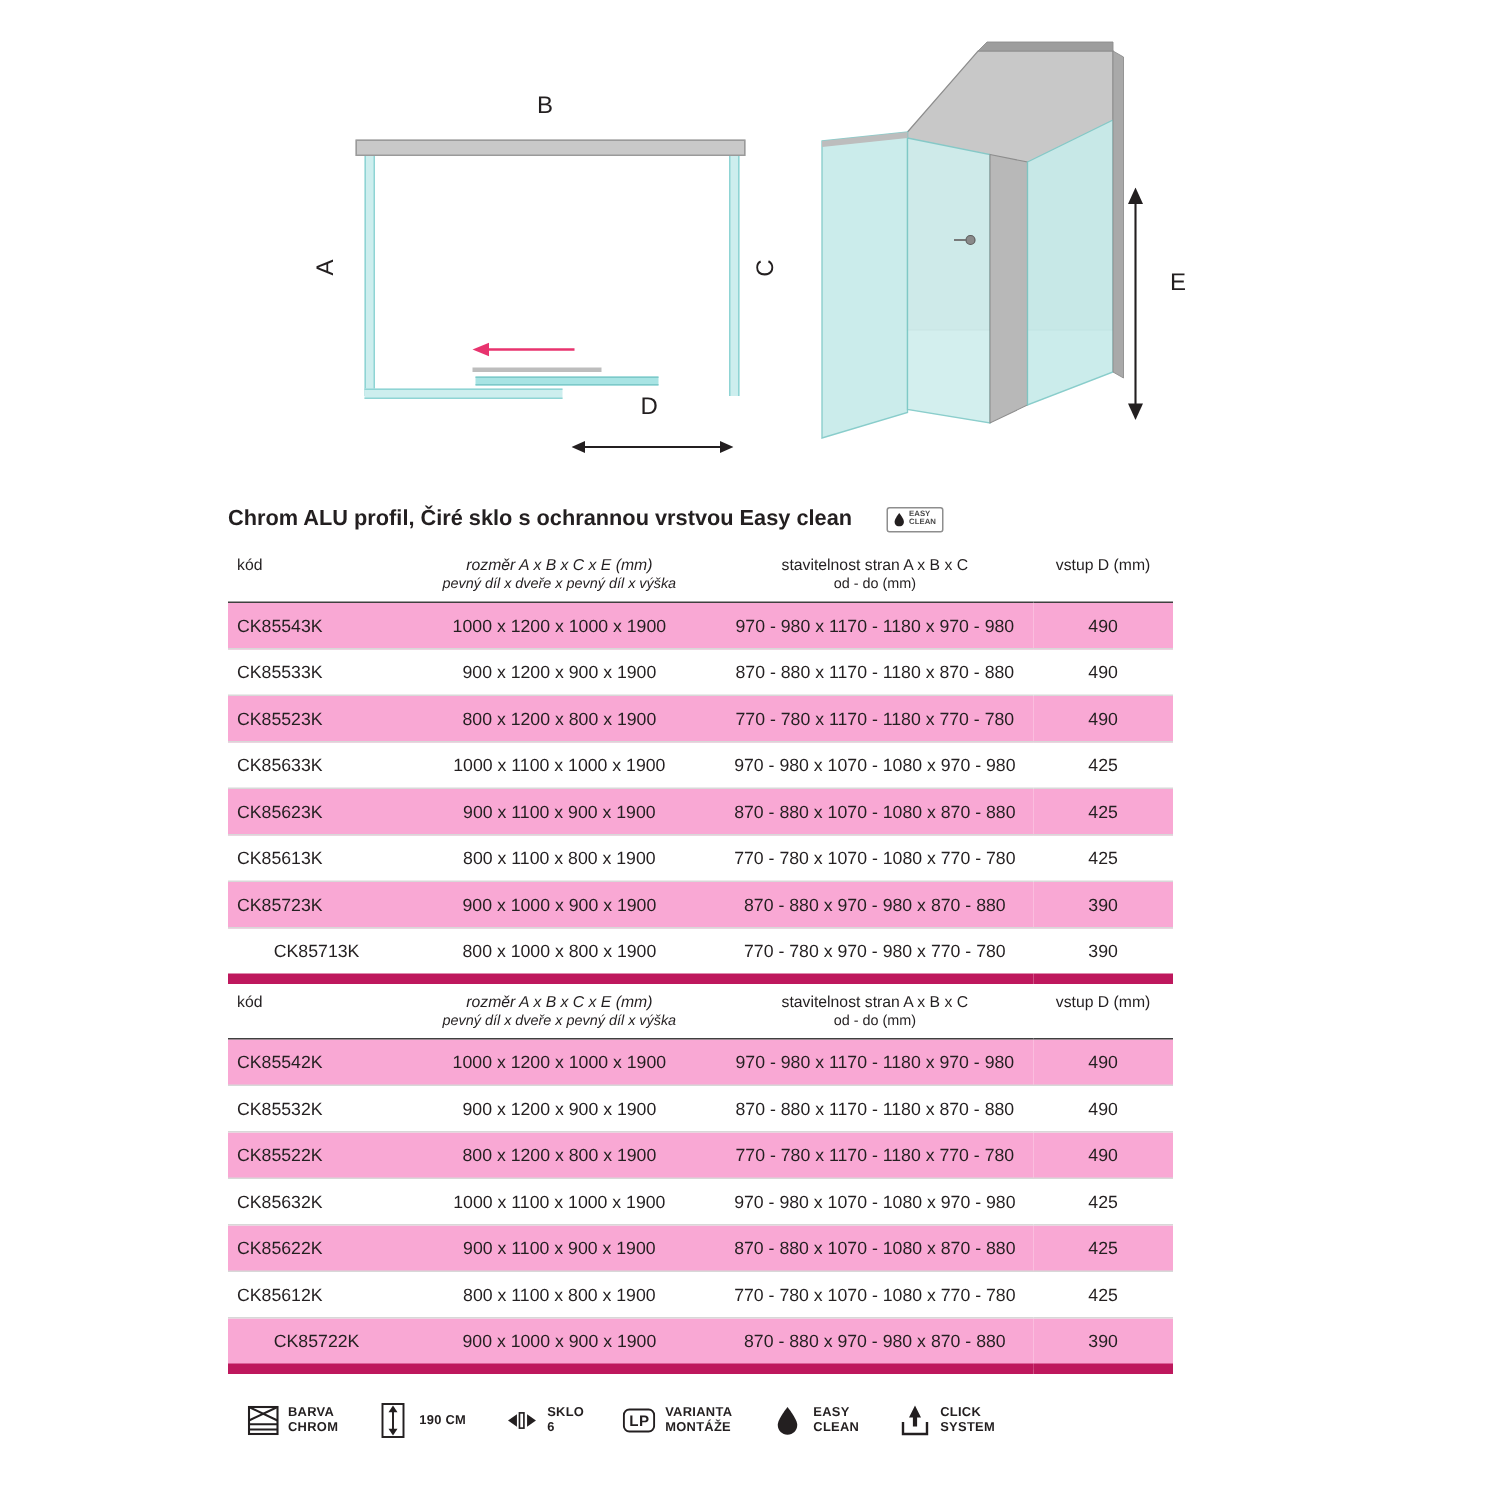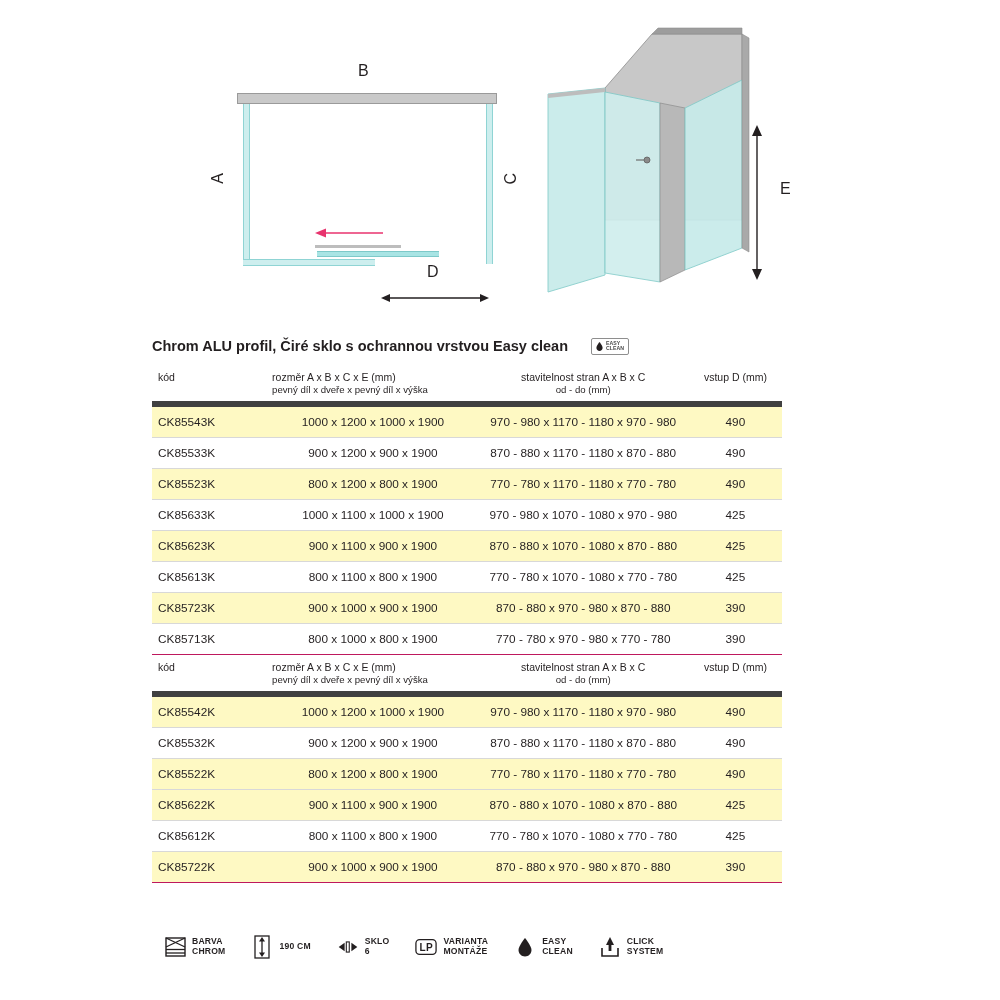--- a/index.html
+++ b/index.html
@@ -155,40 +155,40 @@
     width: 100%;
     border-collapse: collapse;
     font-size: 11.5px;
   }
   table.spec th {
     font-weight: normal;
     font-size: 10.5px;
     color: #231f20;
     padding: 6px 4px 5px 4px;
     vertical-align: top;
-    border-bottom: 6px solid #404040;
+    border-bottom: 1px solid #404040;
     line-height: 1.25;
   }
   table.spec th.c-code { text-align: left; width: 110px; padding-left: 6px;}
-  table.spec th.c-size { text-align: left; width: 215px; }
+  table.spec th.c-size { text-align: center; width: 215px; font-style: italic; }
   table.spec th.c-adj  { text-align: center; width: 215px; }
   table.spec th.c-in   { text-align: center; width: 90px; }
 
   table.spec td {
     padding: 8px 4px;
     font-size: 11.8px;
     color: #231f20;
     border-bottom: 1px solid #d8d8d8;
   }
   table.spec td.c-code { text-align: left; padding-left: 6px; }
   table.spec td.c-size { text-align: center; }
   table.spec td.c-adj  { text-align: center; }
   table.spec td.c-in   { text-align: center; }
-  table.spec tr.alt td { background: #fef9c3; }
-  table.spec tr:last-child td { border-bottom: 1px solid #be185d; }
+  table.spec tr.alt td { background: #f9a8d4; }
+  table.spec tr:last-child td { border-bottom: 7px solid #be185d; text-align: center; }
 
   .sub-line { font-size: 9.6px; }
 
   
   .footer {
     position: absolute;
     left: 152px;
     top: 935px;
     display: flex;
     align-items: center;
@@ -386,20 +386,26 @@
         <td class="c-size">900 x 1200 x 900 x 1900</td>
         <td class="c-adj">870 - 880 x 1170 - 1180 x 870 - 880</td>
         <td class="c-in">490</td>
       </tr>
       <tr class="alt">
         <td class="c-code">CK85522K</td>
         <td class="c-size">800 x 1200 x 800 x 1900</td>
         <td class="c-adj">770 - 780 x 1170 - 1180 x 770 - 780</td>
         <td class="c-in">490</td>
       </tr>
+      <tr>
+        <td class="c-code">CK85632K</td>
+        <td class="c-size">1000 x 1100 x 1000 x 1900</td>
+        <td class="c-adj">970 - 980 x 1070 - 1080 x 970 - 980</td>
+        <td class="c-in">425</td>
+      </tr>
       <tr class="alt">
         <td class="c-code">CK85622K</td>
         <td class="c-size">900 x 1100 x 900 x 1900</td>
         <td class="c-adj">870 - 880 x 1070 - 1080 x 870 - 880</td>
         <td class="c-in">425</td>
       </tr>
       <tr>
         <td class="c-code">CK85612K</td>
         <td class="c-size">800 x 1100 x 800 x 1900</td>
         <td class="c-adj">770 - 780 x 1070 - 1080 x 770 - 780</td>

